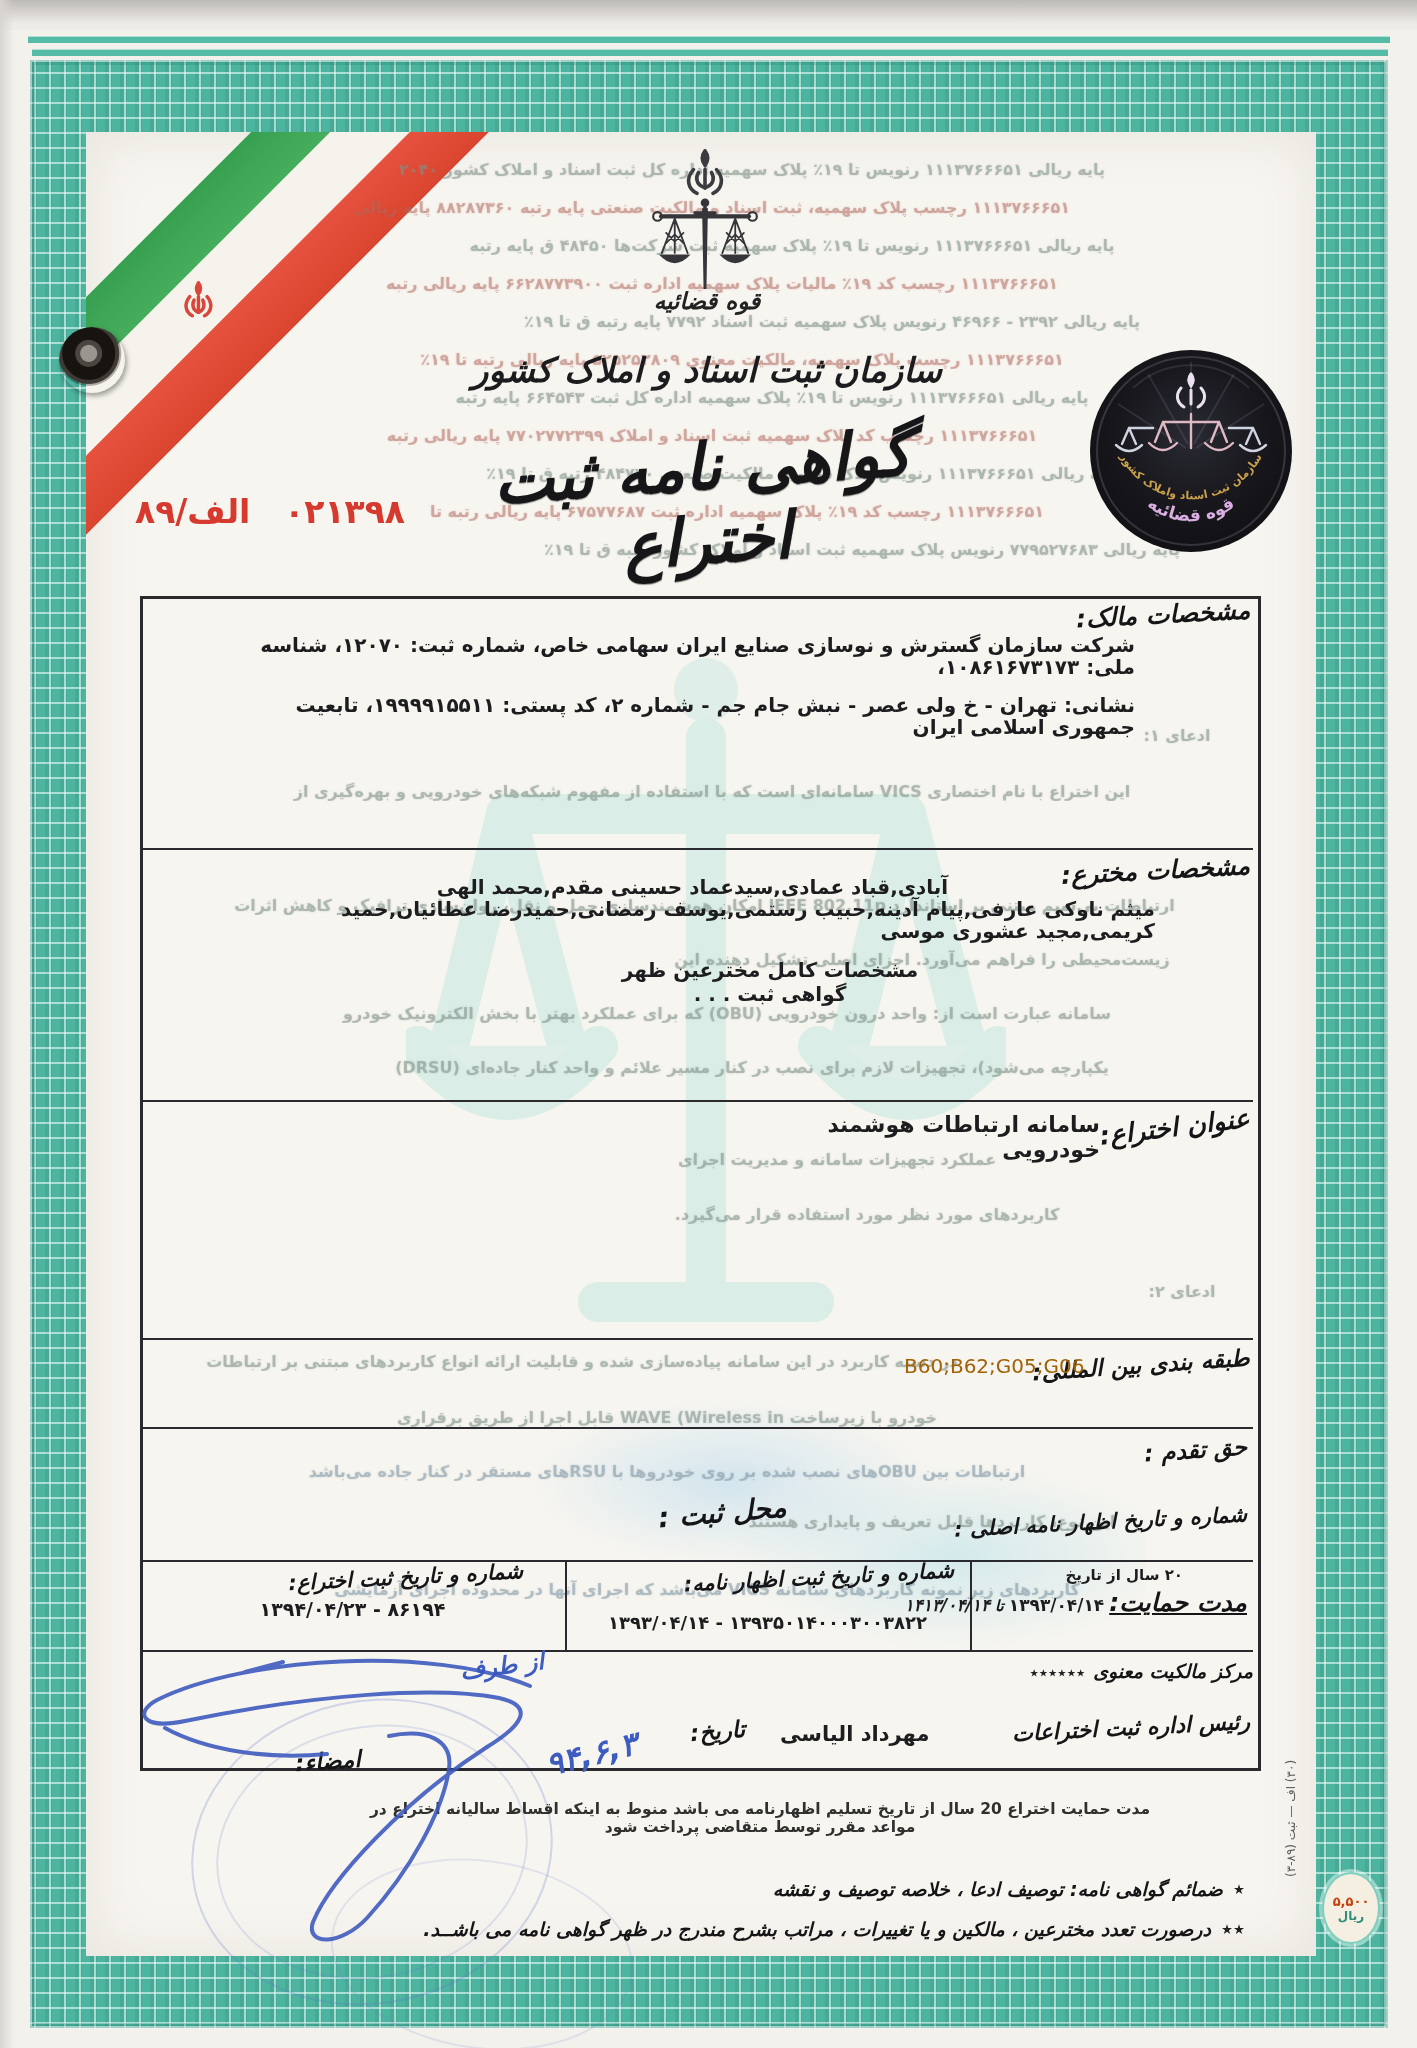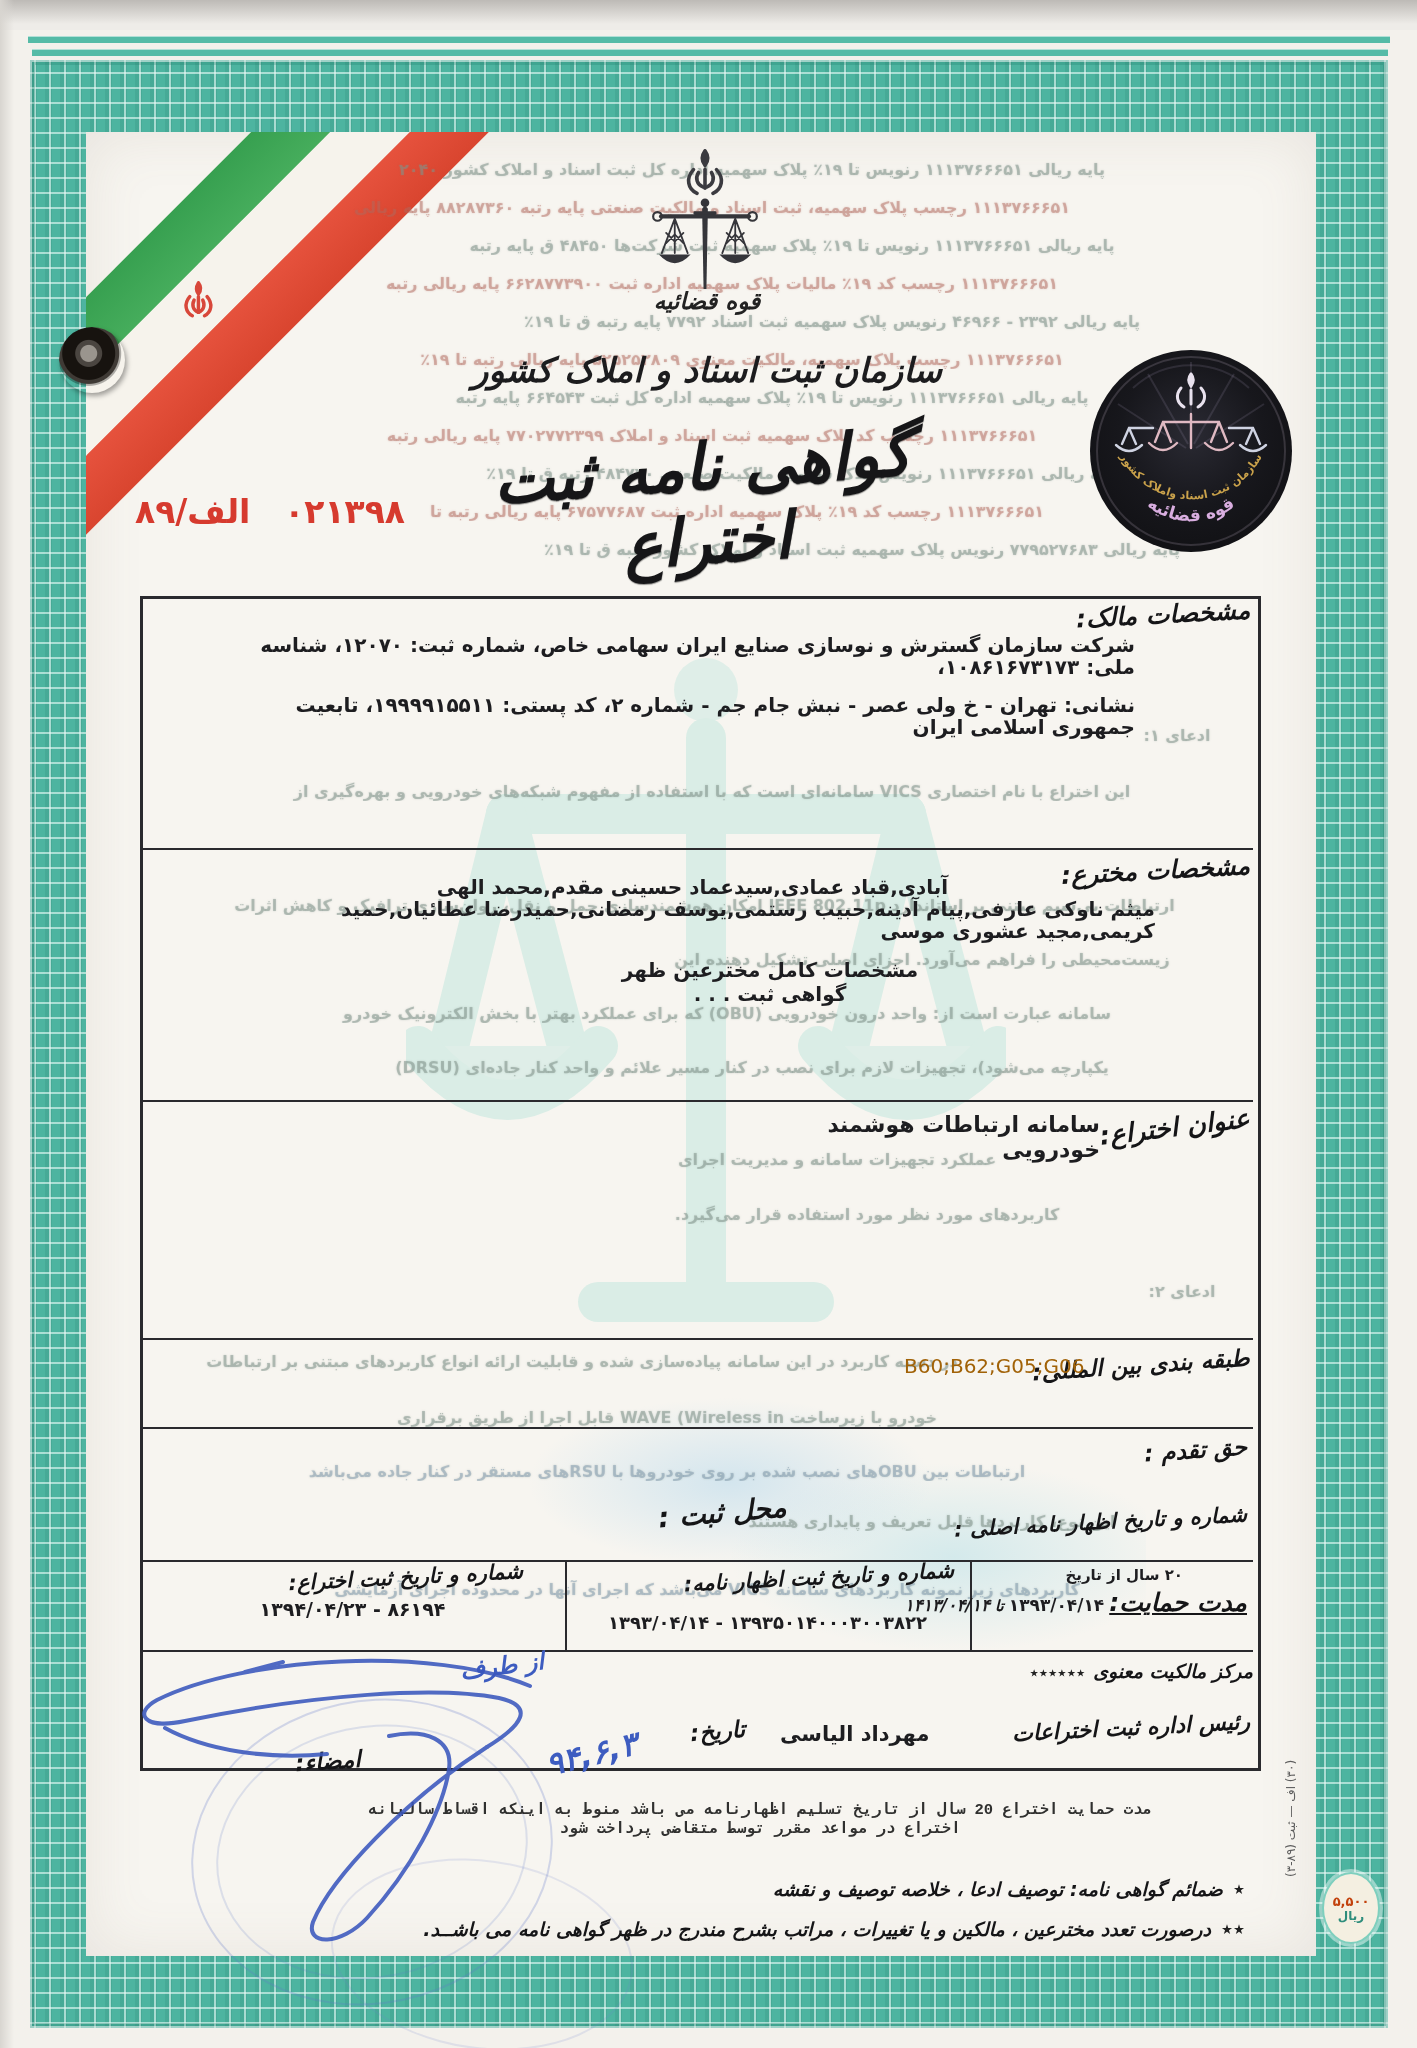--- a/index.html
+++ b/index.html
@@ -284,21 +284,21 @@
 
 <svg class="abs" style="left:105px;top:1628px;z-index:7;" width="450" height="330" viewBox="0 0 450 330">
   <g stroke="#3a57bd" stroke-width="4" fill="none" stroke-linecap="round" opacity=".88">
     <path d="M425 58 C330 18 140 28 52 72 C28 85 38 102 80 93 C210 66 332 58 394 70 C430 78 418 97 382 119"></path>
     <path d="M382 119 C300 172 226 250 208 294 C200 318 236 318 262 290 C306 242 338 182 344 141 C348 112 322 100 284 108"></path>
     <path d="M60 100 C100 122 162 132 222 126"></path>
     <path d="M140 44 l38 -10"></path>
   </g>
 </svg>
 
-<div class="abs fa" style="left:360px;top:1800px;width:800px;font-size:15.5px;font-weight:bold;color:#30302f;text-align:center;z-index:6;font-family:Liberation Mono, monospace;">مدت حمایت اختراع 20 سال از تاریخ تسلیم اظهارنامه می باشد منوط به اینکه اقساط سالیانه اختراع در مواعد مقرر توسط متقاضی پرداخت شود</div>
+<div class="abs fa" style="left:360px;top:1800px;width:800px;font-size:15.5px;font-weight:bold;color:#30302f;text-align:center;z-index:6;">مدت حمایت اختراع 20 سال از تاریخ تسلیم اظهارنامه می باشد منوط به اینکه اقساط سالیانه اختراع در مواعد مقرر توسط متقاضی پرداخت شود</div>
 
 <div class="abs fa" style="right:172px;top:1876px;z-index:6;display:flex;direction:rtl;gap:10px;align-items:baseline;">
   <span style="font-size:22px;color:#222;">٭</span>
   <span class="nast" style="font-size:19px;">ضمائم گواهی نامه: توصیف ادعا ، خلاصه توصیف و نقشه</span>
 </div>
 <div class="abs fa" style="right:172px;top:1916px;z-index:6;display:flex;direction:rtl;gap:10px;align-items:baseline;">
   <span style="font-size:22px;color:#222;letter-spacing:2px;">٭٭</span>
   <span class="nast" style="font-size:19px;">درصورت تعدد مخترعین ، مالکین و یا تغییرات ، مراتب بشرح مندرج در ظهر گواهی نامه می باشــد.</span>
 </div>
 

